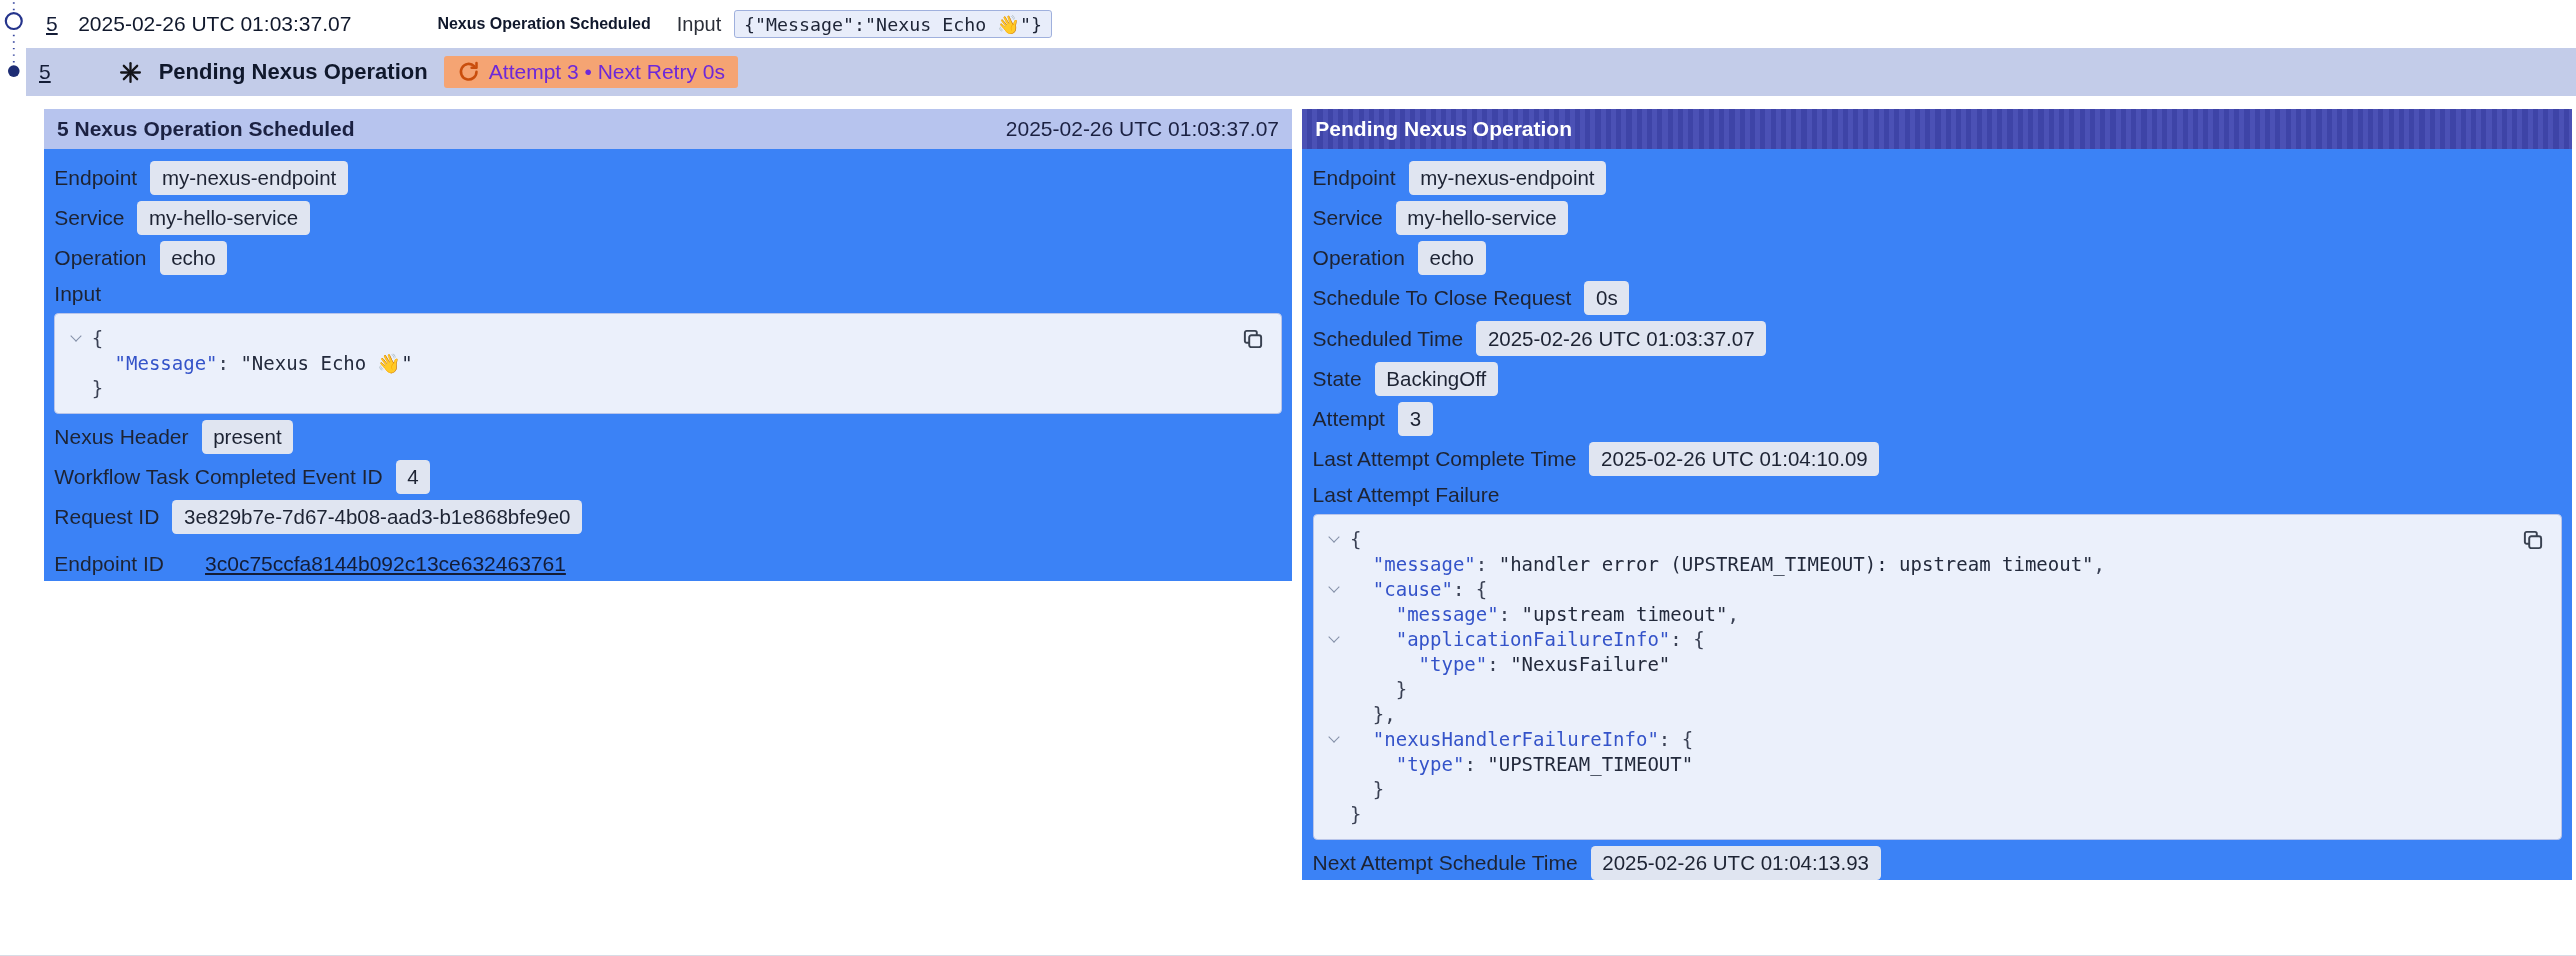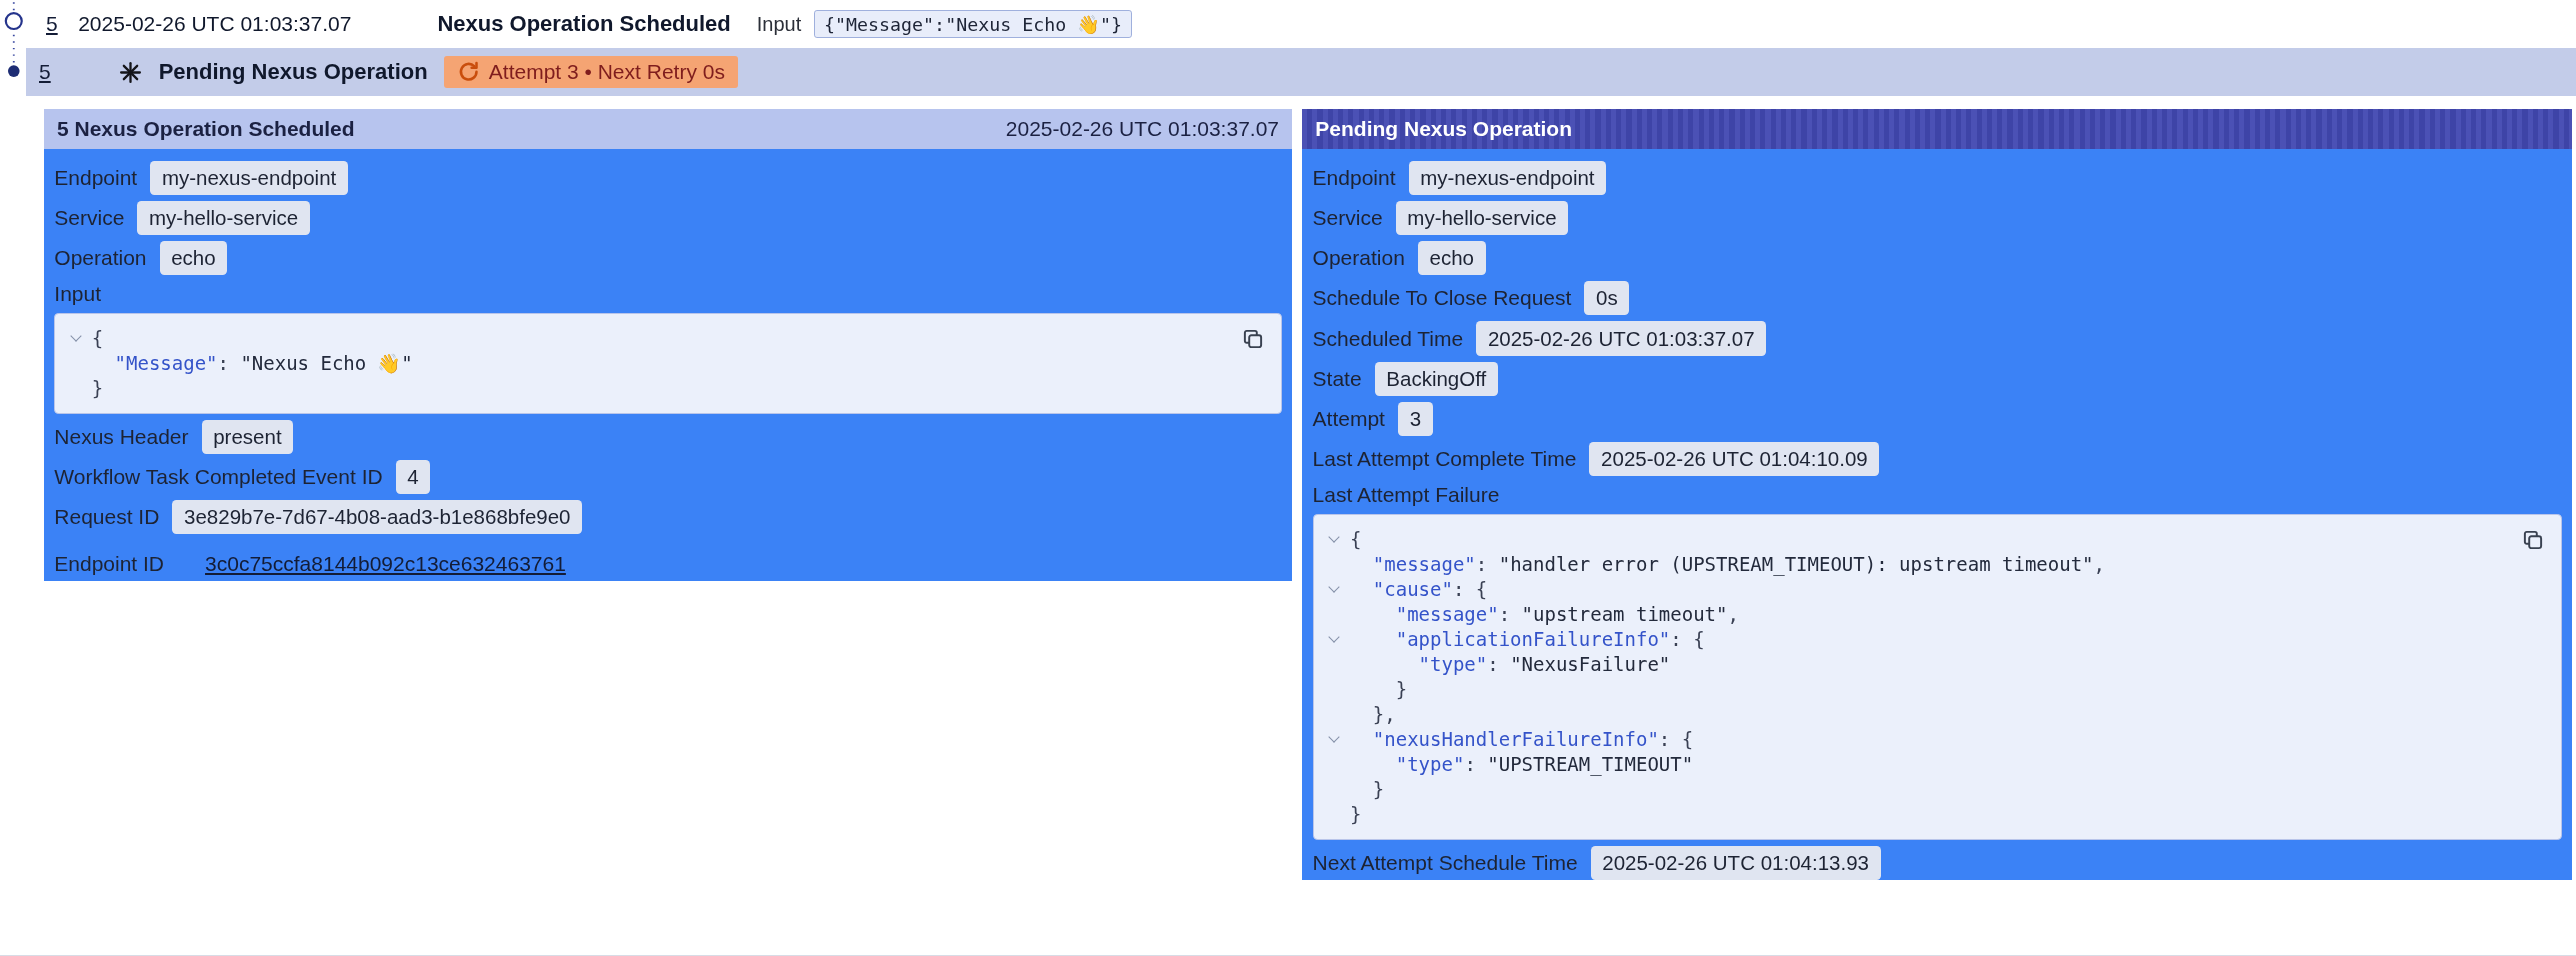--- a/index.html
+++ b/index.html
@@ -11,33 +11,33 @@
   }
   
   .timeline-svg { position:absolute; left:0; top:0; }
 
   
   .hrow { display:flex; align-items:center; height:48px; font-size:21px; }
   .row1 { background:#fff; padding-left:46px; }
   .row2 { background:#c3cce9; margin-left:26px; padding-left:13px; height:48px; }
   .eid { color:#131c36; text-decoration:underline; cursor:pointer; }
   .ts  { margin-left:20.5px; color:#10182c; }
-  .etitle { margin-left:86px; font-weight:700; font-size:22px; color:#10182c; }
+  .etitle { margin-left:86px; font-weight:700; font-size:16px; color:#10182c; }
   .ilabel { margin-left:26px; font-size:20px; color:#2b2f38; }
   .ichip {
     margin-left:13px; font-family:"DejaVu Sans Mono", monospace; font-size:18.3px;
     background:#e8edfa; border:0.7px solid #9fb0dd; border-radius:2.9px;
     padding:2.9px 8.8px; color:#1d2436; white-space:nowrap;
   }
   .pending-star { margin-left:67px; display:flex; align-items:center; }
   .etitle2 { margin-left:16px; font-weight:700; font-size:22px; color:#10182c; }
   .attempt-chip {
     margin-left:16px; display:flex; align-items:center; gap:8.8px;
     background:#f5a473; border-radius:2.9px; padding:4.4px 13px;
-    font-size:21px; color:#7f1d1d; white-space:nowrap;
+    font-size:21px; color:#6d28d9; white-space:nowrap;
   }
 
   
   .panels { display:flex; margin-top:13px; align-items:flex-start; }
   .panel { background:#3b82f6; }
   .panel-left  { margin-left:44px; width:1248px; }
   .panel-right { margin-left:10.3px; width:1270px; }
   .panel-header {
     height:40px; display:flex; align-items:center; justify-content:space-between;
     padding:0 13px; font-size:21px;

